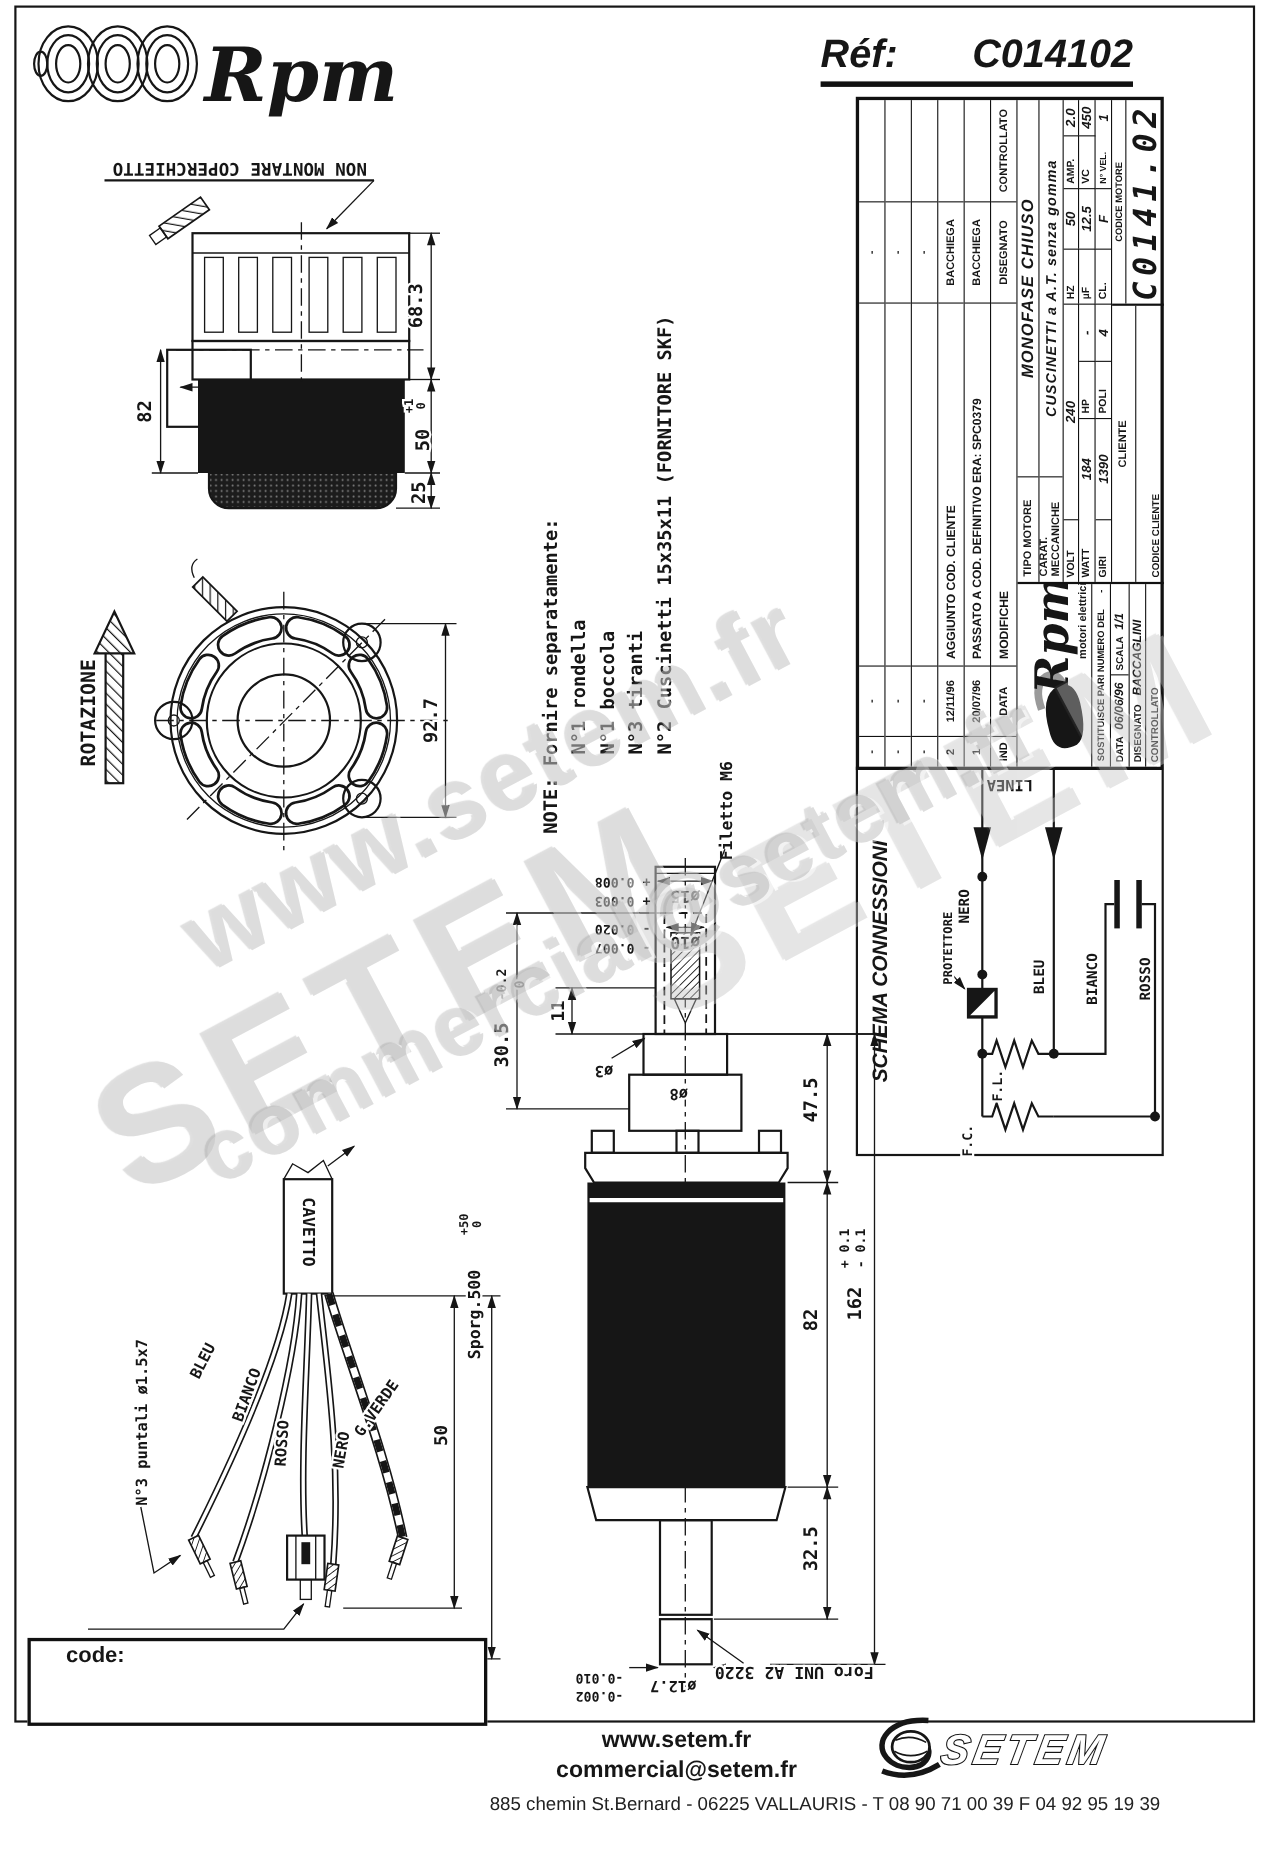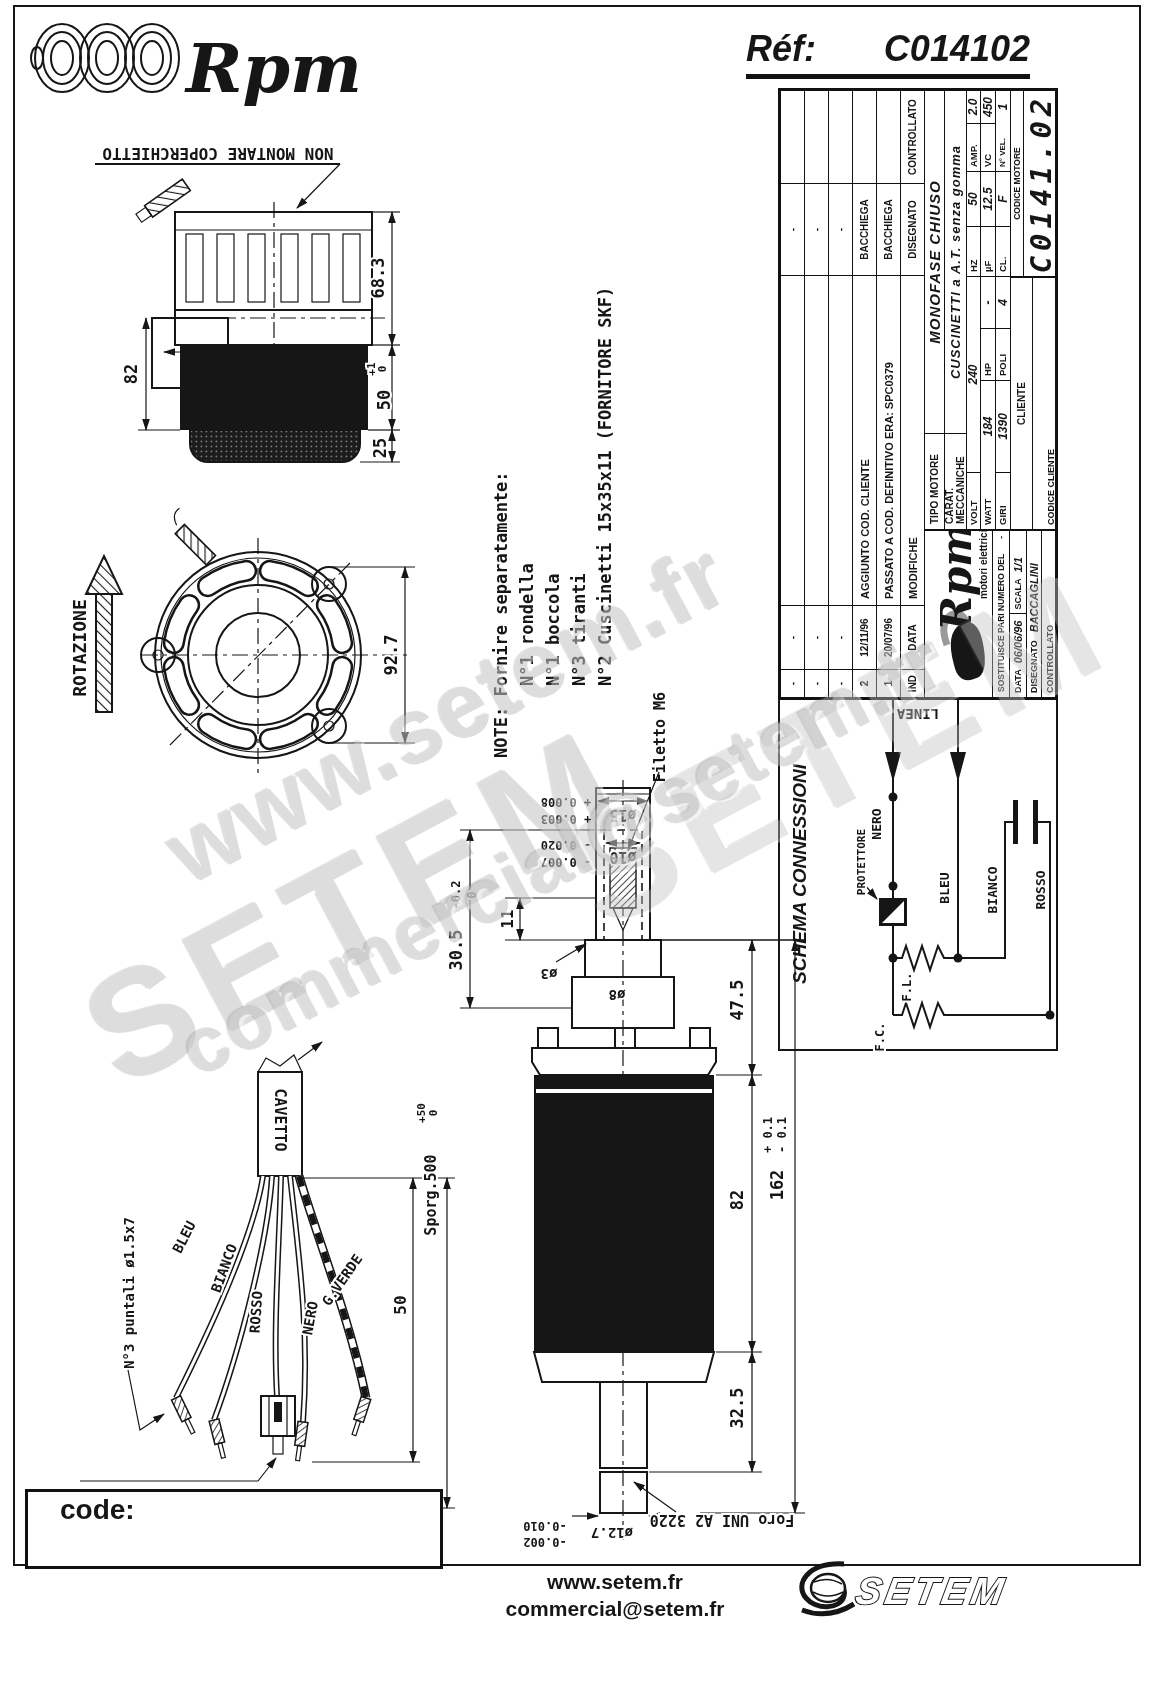--- a/index.html
+++ b/index.html
@@ -83,21 +83,21 @@
       line-height:26px;color:#161616;white-space:nowrap;z-index:4;}
   .note .it{padding-left:72px;}
   
   .wm{position:absolute;font-weight:bold;color:#c3c3c3;opacity:.55;
       transform:rotate(-28deg);transform-origin:0 0;z-index:40;pointer-events:none;
       letter-spacing:2px;white-space:nowrap;
       text-shadow:3px 3px 0 rgba(255,255,255,.85), -2px -2px 1px rgba(110,110,110,.4);}
   
   .codebox{position:absolute;left:25px;top:1489px;width:412px;height:74px;
       border:3.5px solid #111;z-index:10;background:#fff;}
-  .codebox .cl{position:absolute;left:32px;top:2px;font-size:28px;font-weight:bold;}
+  .codebox .cl{position:absolute;left:32px;top:2px;font-size:20px;font-weight:bold;}
   .codebox .cv{position:absolute;left:0;right:0;top:16px;text-align:center;padding-left:80px;
       font-size:49px;font-weight:bold;letter-spacing:1px;}
   .weburl{position:absolute;left:455px;top:1568px;width:320px;text-align:center;
       font-size:21px;font-weight:bold;line-height:27px;z-index:10;}
   .address{position:absolute;left:430px;top:1630px;width:640px;text-align:center;
       font-size:17px;color:#222;z-index:10;}
   .setemlogo{position:absolute;left:788px;top:1558px;z-index:10;}
 </style>
 </head>
 <body>
@@ -553,14 +553,15 @@
 </div>
 <div class="setemlogo">
   <svg width="260" height="66">
     <path d="M56,6 C20,4 6,26 18,40 C28,52 52,52 56,38 C59,26 44,20 36,28" fill="none" stroke="#161616" stroke-width="5"></path>
     <ellipse cx="40" cy="30" rx="17" ry="14" fill="#ffffff" stroke="#161616" stroke-width="2.5"></ellipse>
     <path d="M26,24 q14,-6 28,2 M25,34 q15,8 30,0" fill="none" stroke="#161616" stroke-width="1.5"></path>
     <path d="M14,52 q26,10 52,-6" fill="none" stroke="#161616" stroke-width="5"></path>
     <text x="74" y="46" transform="skewX(-10)" style="font-family:'Liberation Sans',sans-serif;font-style:italic;font-weight:bold;font-size:38px;letter-spacing:4px;fill:#ffffff;stroke:#161616;stroke-width:2px;paint-order:stroke;">SETEM</text>
   </svg>
 </div>
+<div class="address">885 chemin St.Bernard  -  06225 VALLAURIS  -  T 08 90 71 00 39   F 04 92 95 19 39</div>
 
 </div>
 
 </body></html>

